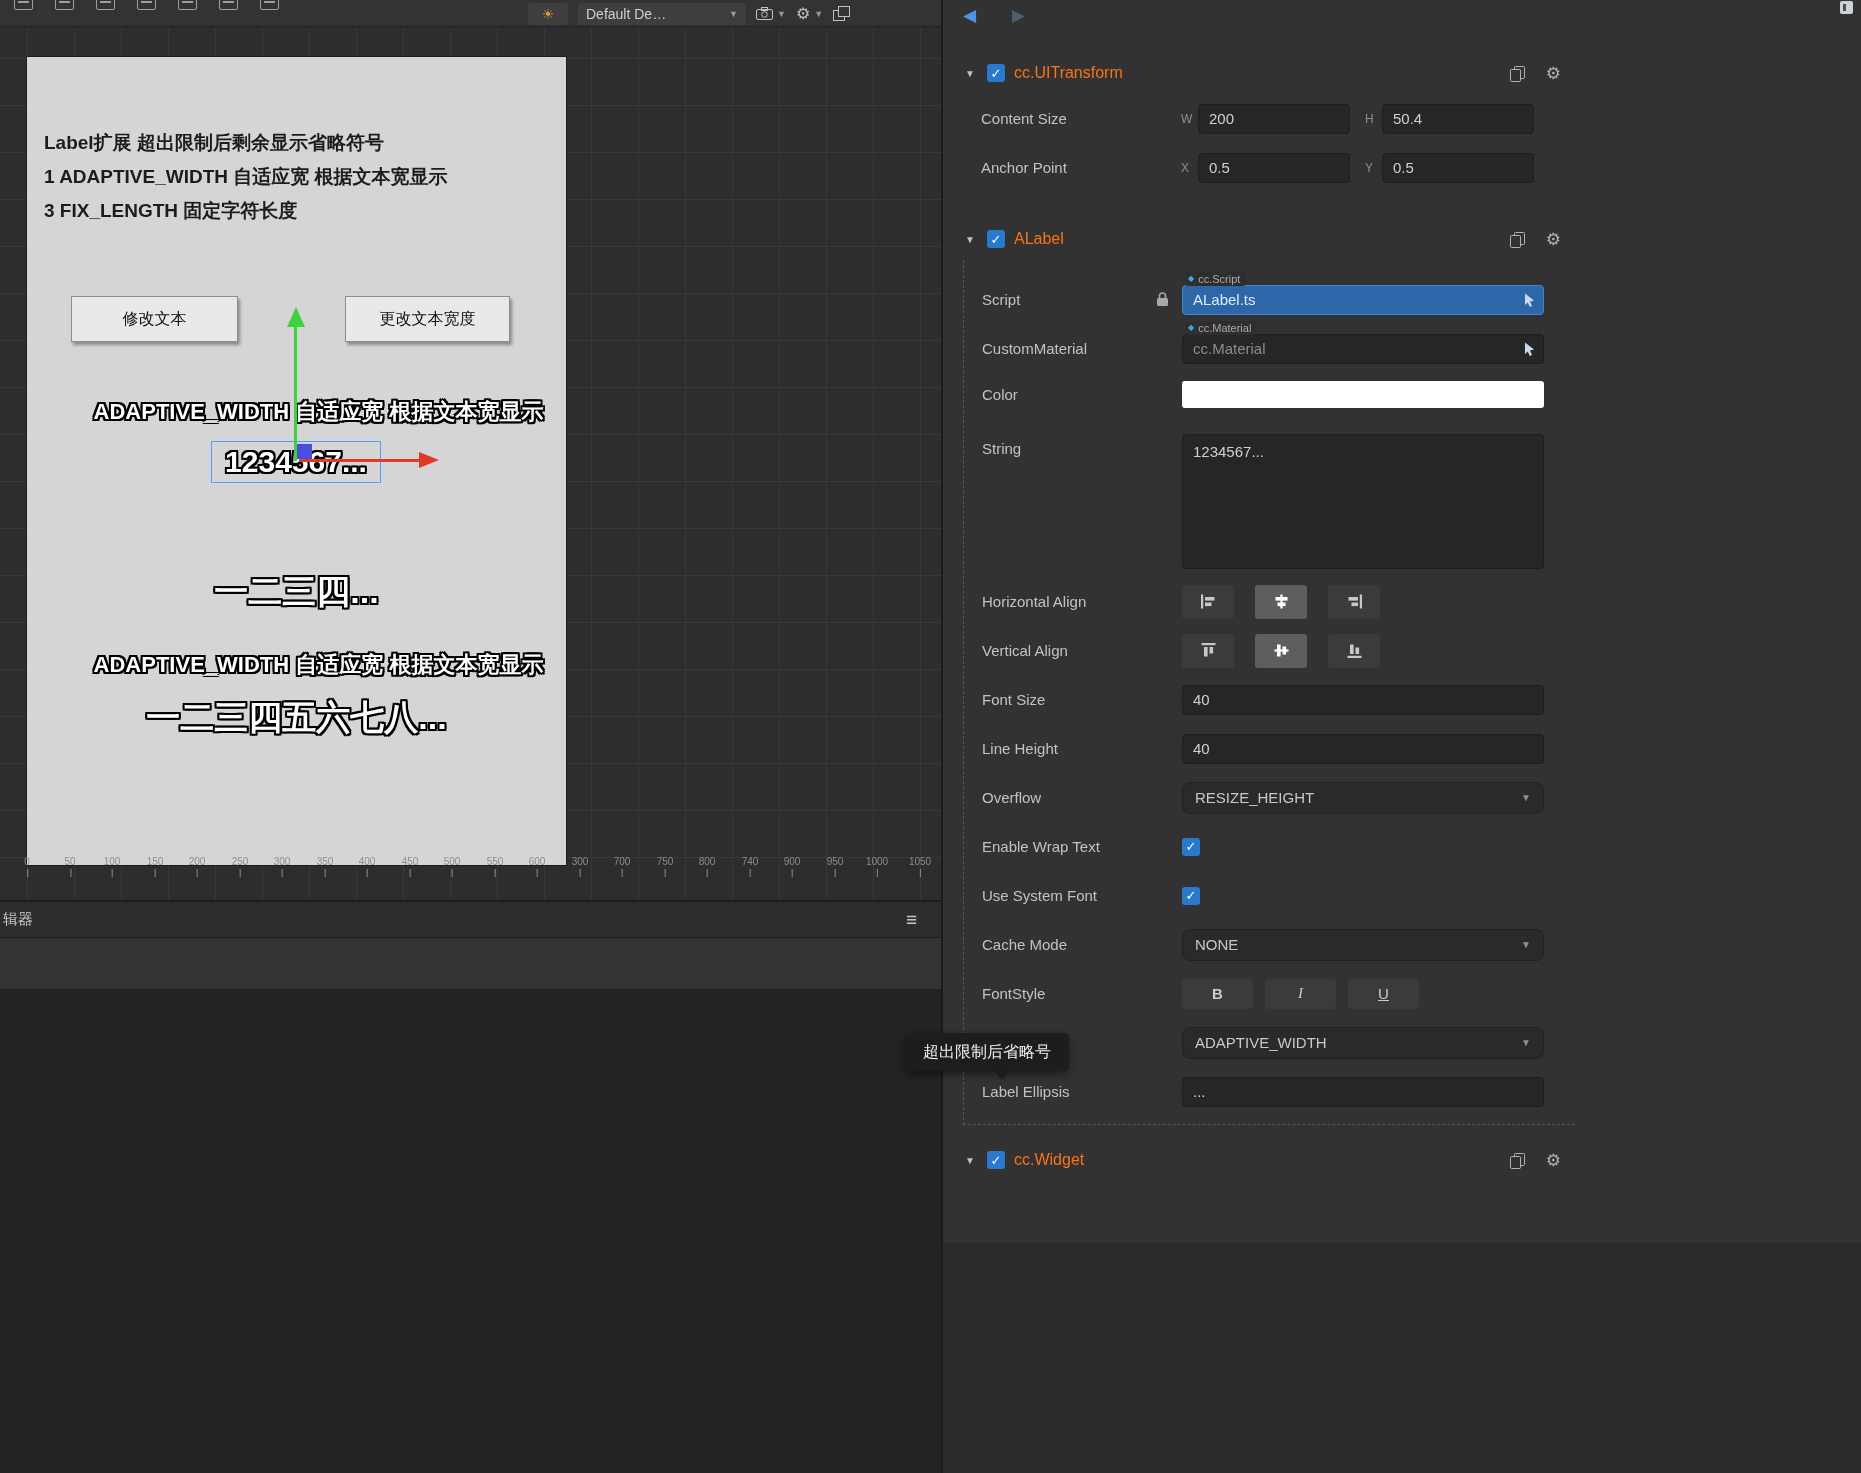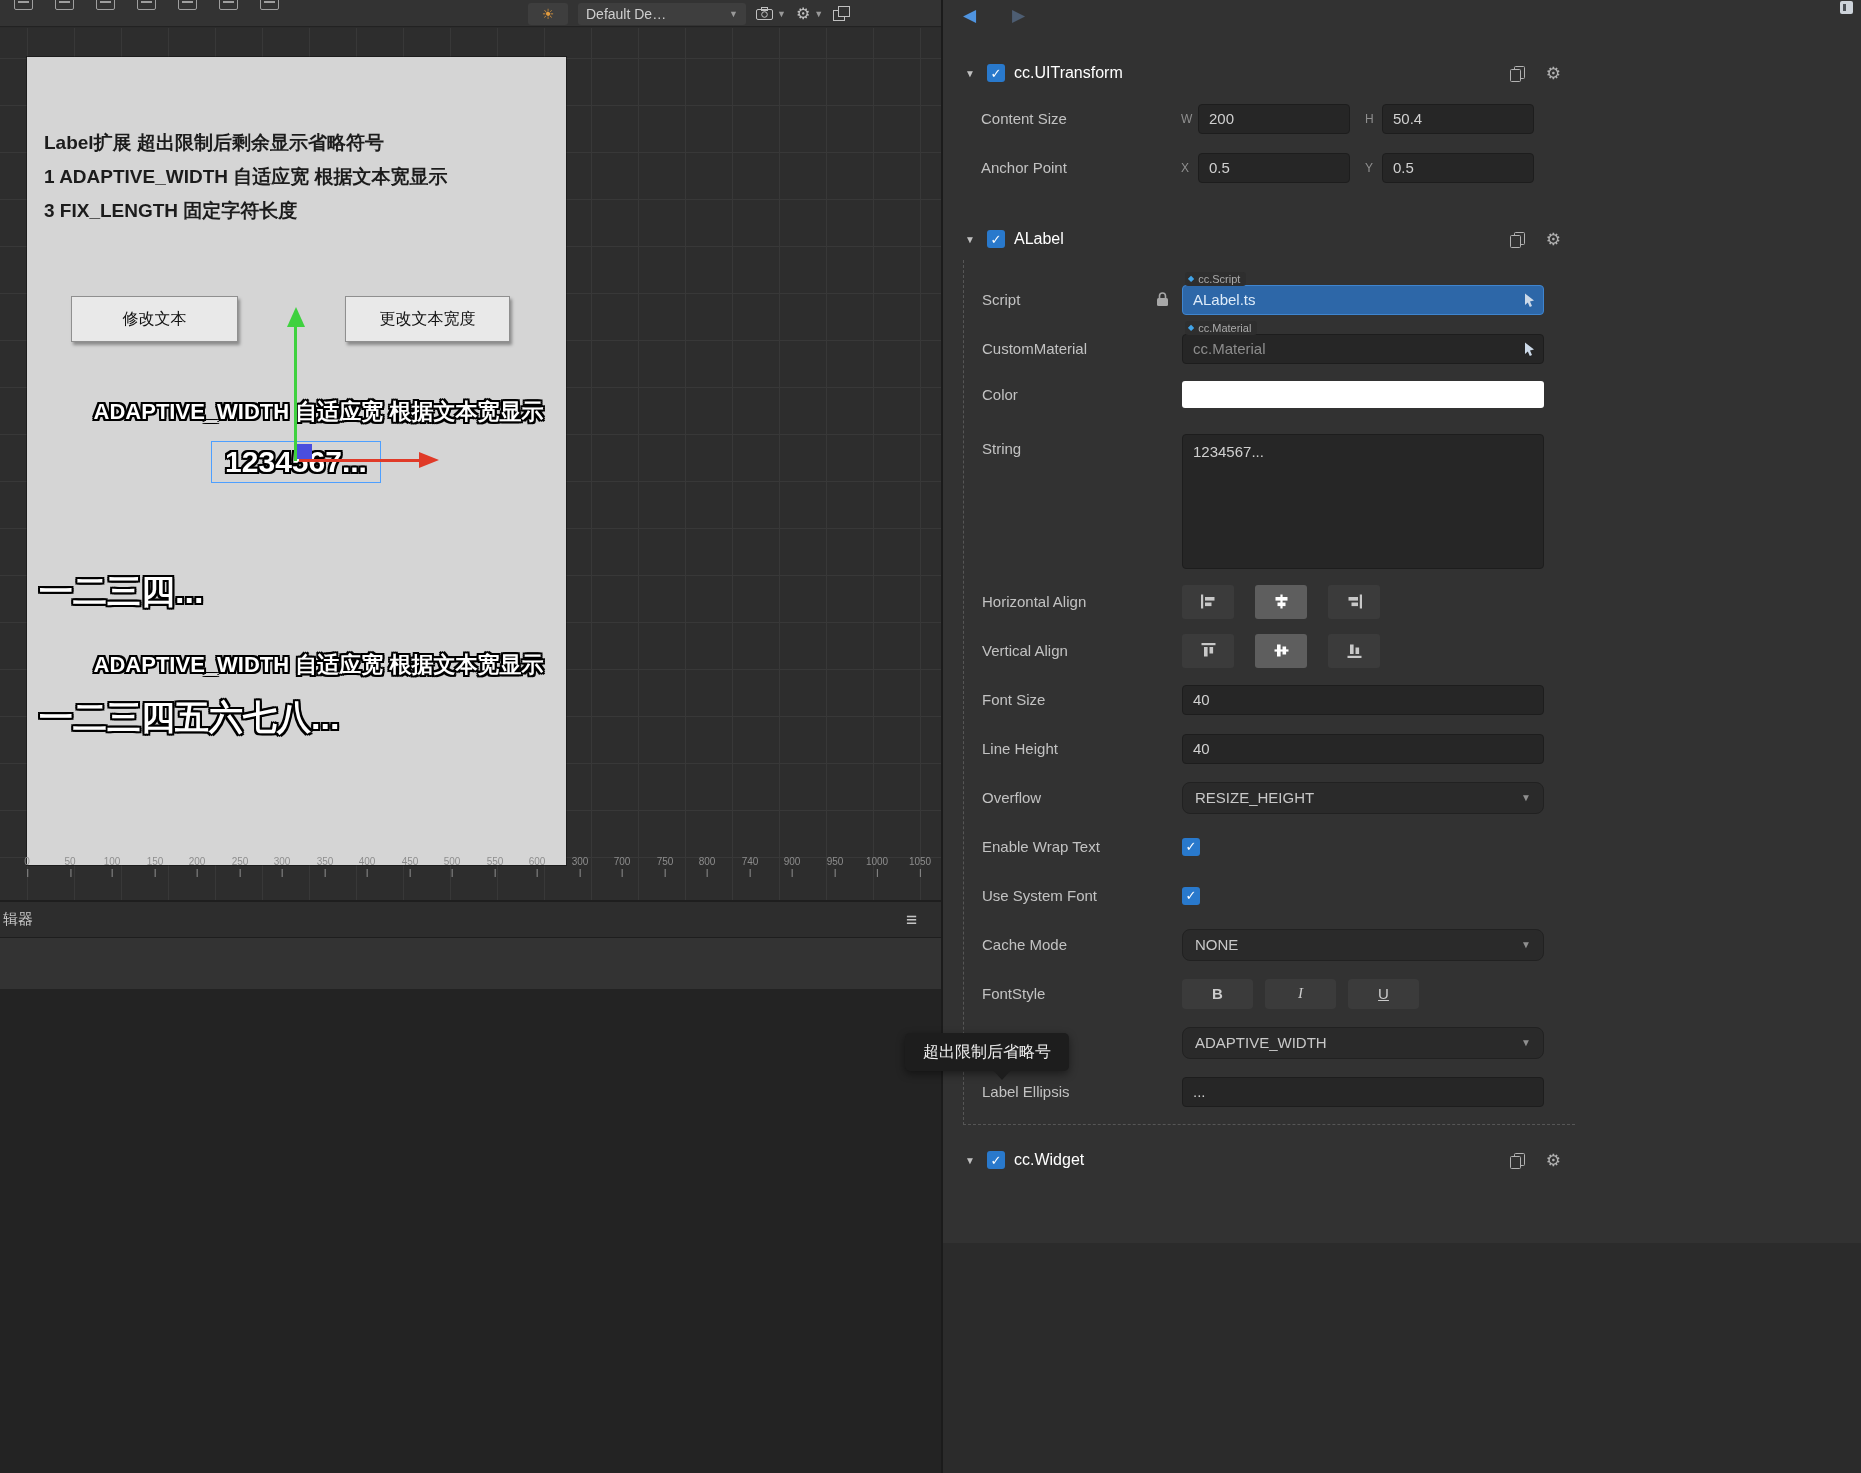--- a/index.html
+++ b/index.html
@@ -51,21 +51,21 @@
     font-size:16px; color:#111; display:flex; align-items:center; justify-content:center;
     font-family:"Liberation Sans",sans-serif; cursor:pointer; }
   .btn1 { left:44px; width:167px; }
   .btn2 { left:318px; width:165px; }
 
   .otext { color:#fff; font-weight:700;
     text-shadow:-2px -2px 0 #000, 2px -2px 0 #000, -2px 2px 0 #000, 2px 2px 0 #000,
                 -2px 0 0 #000, 2px 0 0 #000, 0 -2px 0 #000, 0 2px 0 #000; }
   .g-heading { position:absolute; left:0; width:100%; text-align:center; font-size:22px; white-space:nowrap;padding-left:44px; }
   .gh1 { top:340px; } .gh2 { top:467px; } .gh3 { top:593px; }
-  .g-big { position:absolute; left:12px; width:100%; text-align:left; font-size:34px; white-space:nowrap; }
+  .g-big { position:absolute; left:0; width:100%; text-align:center; font-size:34px; white-space:nowrap; }
   .gb2 { top:512px; } .gb3 { top:638px; }
 
   .sel-box { position:absolute; left:184px; top:384px; width:170px; height:42px;
     border:1px solid #4d9fff; display:flex; align-items:center; justify-content:center; }
   .sel-box .otext { font-size:30px; }
 
   .gz-green-line { position:absolute; left:267px; top:268px; width:3px; height:136px; background:#3fd13f; }
   .gz-green-head { position:absolute; left:260px; top:250px; width:0; height:0;
     border-left:9px solid transparent; border-right:9px solid transparent; border-bottom:20px solid #3fd13f; }
   .gz-red-line { position:absolute; left:272px; top:402px; width:120px; height:3px; background:#e03a28; }
@@ -94,21 +94,21 @@
   .nav-fwd  { color:#4d5d72; font-size:17px; cursor:pointer; }
   .corner-icon { position:absolute; right:8px; top:1px; width:13px; height:13px;
     background:#cdd3da; border-radius:2px; }
   .corner-icon::after { content:''; position:absolute; left:3px; top:3px; width:3px; height:7px; background:#4a4f55; }
 
   .comp-header { display:flex; align-items:center; height:42px; padding-left:22px; gap:9px; position:relative; }
   .mt1 { margin-top:22px; } .mt2 { margin-top:26px; } .mt3 { margin-top:14px; }
   .exp-tri { font-size:10px; color:#c0c0c0; width:13px; cursor:pointer; }
   .cbx { width:18px; height:18px; border-radius:3px; background:#2979cc; color:#fff; font-size:13px;
     display:flex; align-items:center; justify-content:center; flex:none; cursor:pointer; }
-  .comp-title { font-size:16px; color:#ffffff; }
+  .comp-title { font-size:16px; color:#f97316; }
   .header-icons { position:absolute; right:14px; display:flex; gap:20px; align-items:center; }
   .doc-icon { width:17px; height:17px; color:#b2b2b2; cursor:pointer; }
   .gear-icon { font-size:17px; color:#b2b2b2; cursor:pointer; line-height:1; }
 
   .prow { display:flex; align-items:center; min-height:49px; }
   .prow-label { flex:none; width:238px; padding-left:38px; font-size:15px; color:#c2c2c2; }
   .prow-value { flex:none; width:362px; display:flex; align-items:center; position:relative; }
 
   .comp-body { margin-left:20px; border-left:1px dashed #565656; border-bottom:1px dashed #565656; padding:8px 0; }
   .comp-body .prow-label { width:218px; padding-left:18px; }

